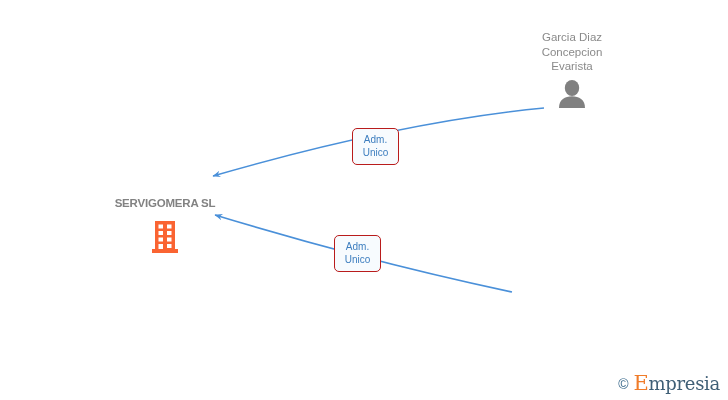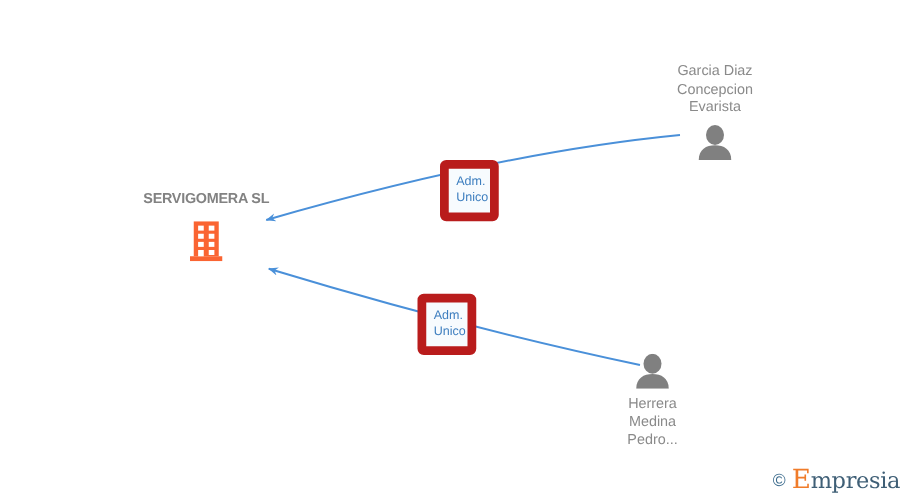--- a/index.html
+++ b/index.html
@@ -33,50 +33,50 @@
     width: 130px;
     text-align: center;
   }
   .company-label {
     font-size: 11.5px;
     font-weight: bold;
     color: #828282;
     letter-spacing: -0.2px;
     white-space: nowrap;
     line-height: 14px;
+    margin-top: 44px;
   }
   .building-icon {
     margin: 11px auto 0 auto;
     display: block;
   }
 
   
   .person-node {
     position: absolute;
     width: 120px;
     text-align: center;
   }
   .person-node.top    { left: 512px; top: 30px; }
   .person-node.bottom { left: 462px; top: 283px; }
   .person-name {
     font-size: 11.5px;
     color: #8a8a8a;
     line-height: 14.5px;
     white-space: pre-line;
-    margin-top: 20px;
   }
   .person-icon { display: block; margin: 0 auto; }
   .person-node.top .person-icon { margin-top: 6px; }
   .person-node.bottom .person-name { margin-top: 5px; }
 
   
   .rel-box {
     position: absolute;
     box-sizing: border-box;
-    border: 7px solid #b91c1c;
+    border: 1px solid #b91c1c;
     border-radius: 5px;
     background: #f7fbfe;
     color: #3d7ebf;
     font-size: 10px;
     line-height: 13px;
     text-align: center;
     padding: 4px 6px 5px 6px;
     white-space: pre-line;
   }
   .rel-box.r1 { left: 352px; top: 128px; width: 47px; }
@@ -139,29 +139,20 @@
   <div class="person-node top">
     <div class="person-name">Garcia Diaz
 Concepcion
 Evarista</div>
     <svg class="person-icon" width="32" height="28" viewBox="0 0 32 28" xmlns="http://www.w3.org/2000/svg">
       <ellipse cx="16" cy="8" rx="7.2" ry="8" fill="#808080"></ellipse>
       <path d="M3,28 C3,19.5 9,16.2 16,16.2 C23,16.2 29,19.5 29,28 Z" fill="#808080"></path>
     </svg>
   </div>
 
-  <div class="person-node bottom">
-    <svg class="person-icon" width="32" height="28" viewBox="0 0 32 28" xmlns="http://www.w3.org/2000/svg">
-      <ellipse cx="16" cy="8" rx="7.2" ry="8" fill="#808080"></ellipse>
-      <path d="M3,28 C3,19.5 9,16.2 16,16.2 C23,16.2 29,19.5 29,28 Z" fill="#808080"></path>
-    </svg>
-    <div class="person-name">Herrera
-Medina
-Pedro...</div>
-  </div>
 
   <div class="rel-box r1">Adm.
 Unico</div>
   <div class="rel-box r2">Adm.
 Unico</div>
 
   <div class="watermark">
     <span class="wm-copy">©</span>
     <span class="wm-text"><span class="wm-e">E</span><span>mpresia</span></span>
   </div>

